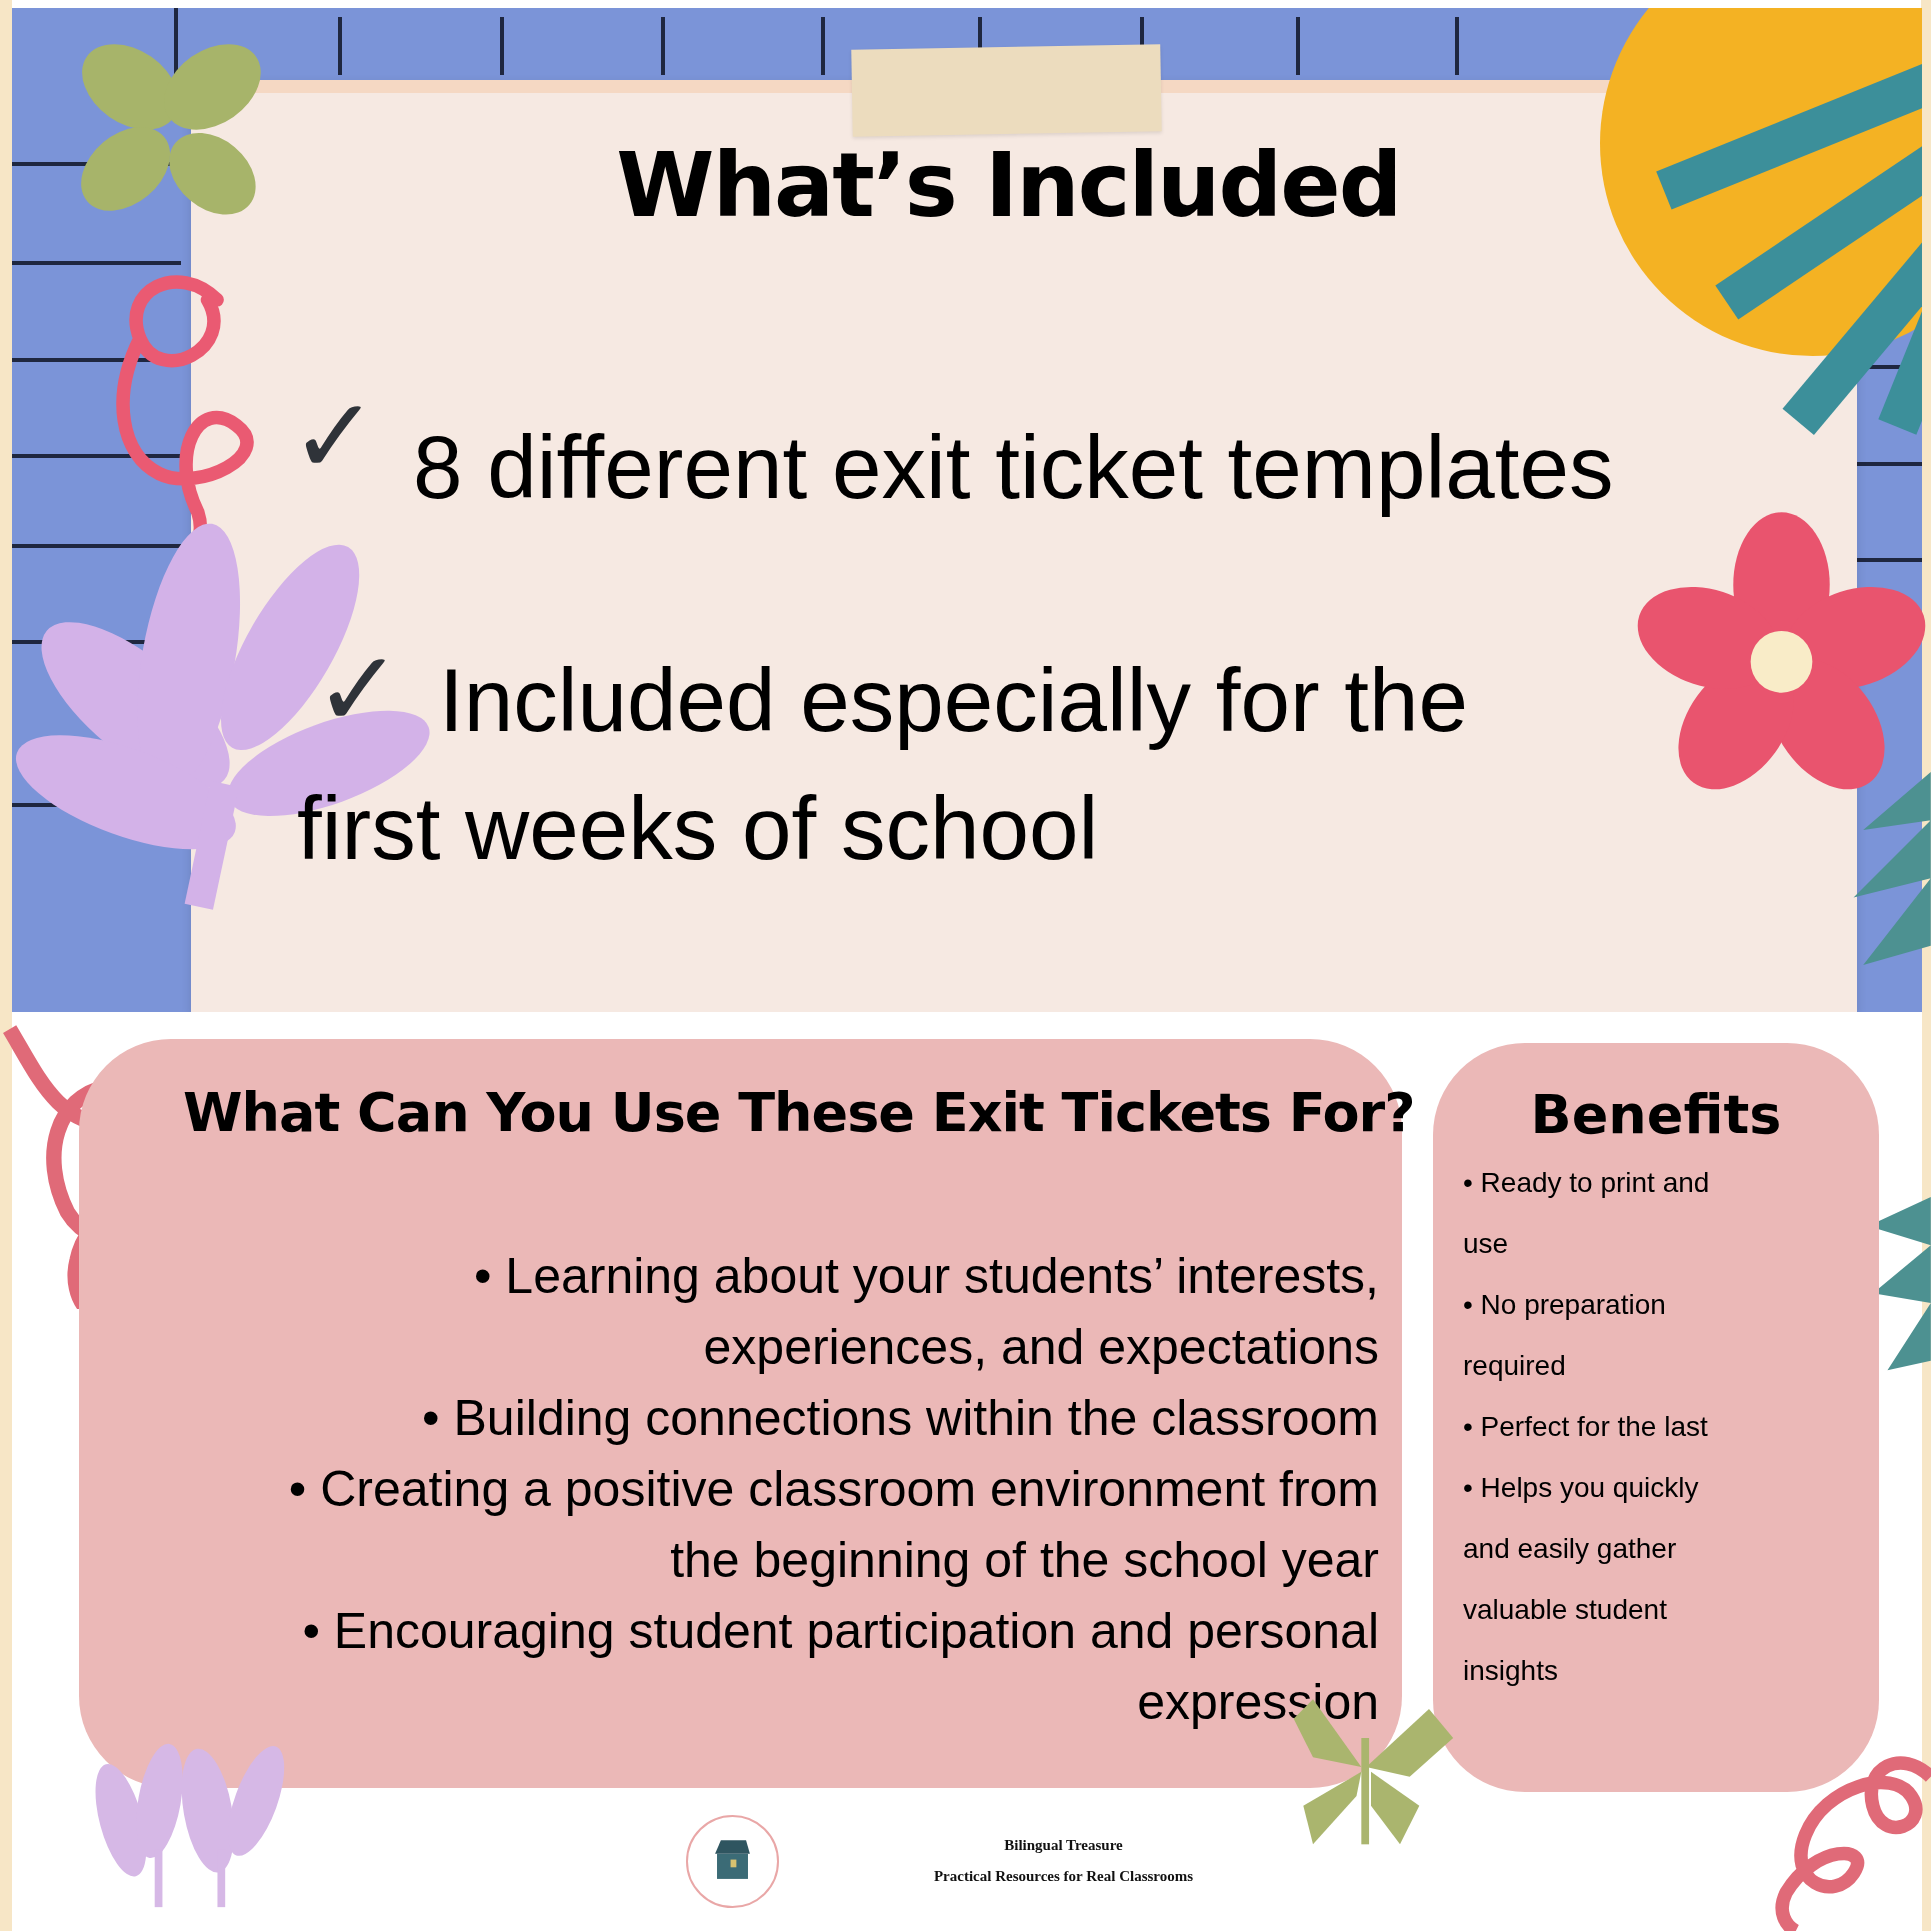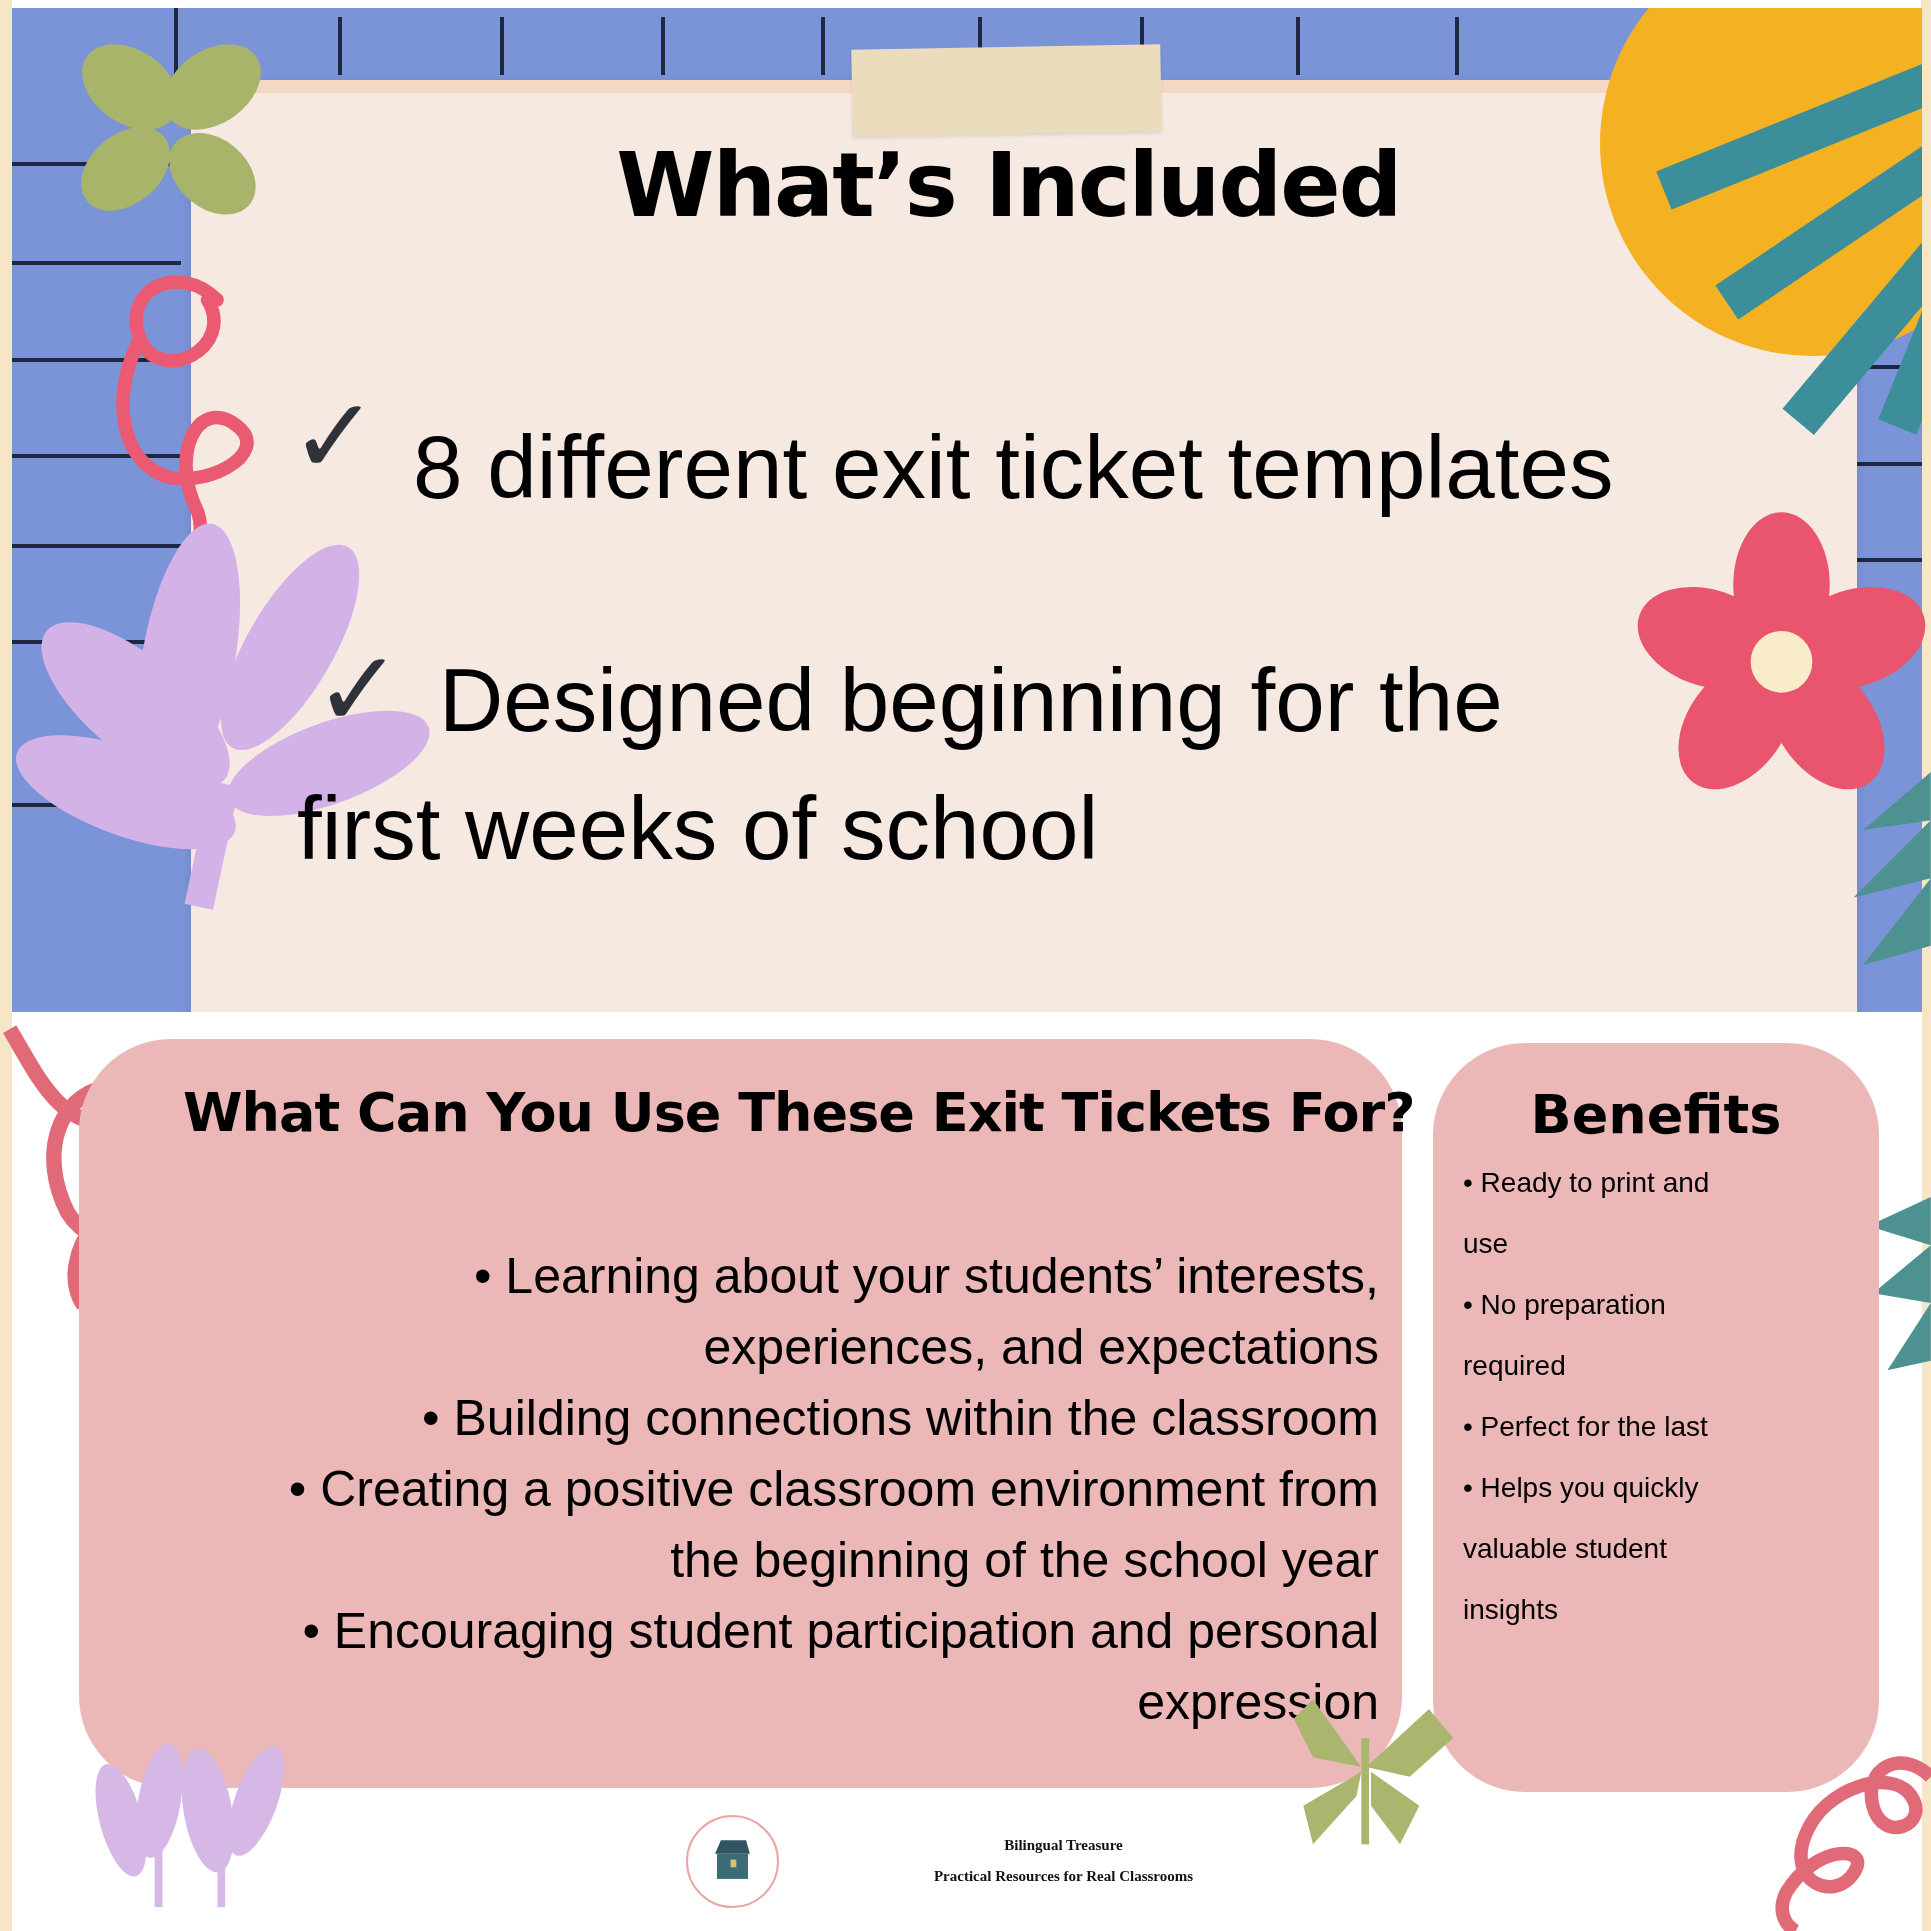--- a/index.html
+++ b/index.html
@@ -108,21 +108,21 @@
 <svg class="deco" style="left:1834px;top:772px;" width="97" height="251" viewBox="0 0 100 260">
   <path d="M100 0 L30 60 L100 50 L20 130 L100 110 L30 200 L100 180 Z" fill="#4d9191"></path>
 </svg>
 
 <div class="title">What’s Included</div>
 
 <div class="check" style="left:290px;top:375px;">✓</div>
 <div class="inc-line" style="left:413px;top:416px;">8 different exit ticket templates</div>
 
 <div class="check" style="left:314px;top:628px;">✓</div>
-<div class="inc-line" style="left:439px;top:649px;">Designed beginning for the</div>
+<div class="inc-line" style="left:439px;top:649px;">Included especially for the</div>
 <div class="inc-line" style="left:297px;top:777px;">first weeks of  school</div>
 
 <svg class="deco" style="left:0px;top:1019px;" width="183" height="290" viewBox="0 0 190 300">
   <path d="M10 10 C40 60 60 110 120 110 C170 110 150 60 110 70 C60 80 40 140 70 200 C100 250 190 240 170 200 C150 170 90 200 80 250 C75 270 80 290 90 300" stroke="#e06a78" stroke-width="16" fill="none"></path>
 </svg>
 
 <div class="card-main"></div>
 <div class="card-title" style="left:183px;top:1081px;font-size:54px;letter-spacing:-1px;">What Can You Use These Exit Tickets For?</div>
 <div class="use-list">
   <div> • Learning about your students’ interests,</div>
@@ -140,20 +140,21 @@
 
 <div class="card-side"></div>
 <div class="card-title" style="left:1433px;width:446px;text-align:center;top:1083px;font-size:54px;">Benefits</div>
 <div class="ben-list">
   <div>• Ready to print and</div>
   <div>use</div>
   <div> • No preparation</div>
   <div>required</div>
   <div> • Perfect for the last</div>
   <div> • Helps you quickly</div>
+  <div>and easily gather</div>
   <div>valuable student</div>
   <div>insights</div>
 </div>
 
 <svg class="deco" style="left:1284px;top:1680px;" width="174" height="174" viewBox="0 0 180 180">
   <g fill="#aab56e">
     <path d="M80 90 L30 20 L10 40 L30 80 Z"></path>
     <path d="M85 90 L150 30 L175 60 L130 100 Z"></path>
     <path d="M80 95 L20 130 L30 170 L75 120 Z"></path>
     <path d="M90 95 L140 130 L120 170 L90 130 Z"></path>

